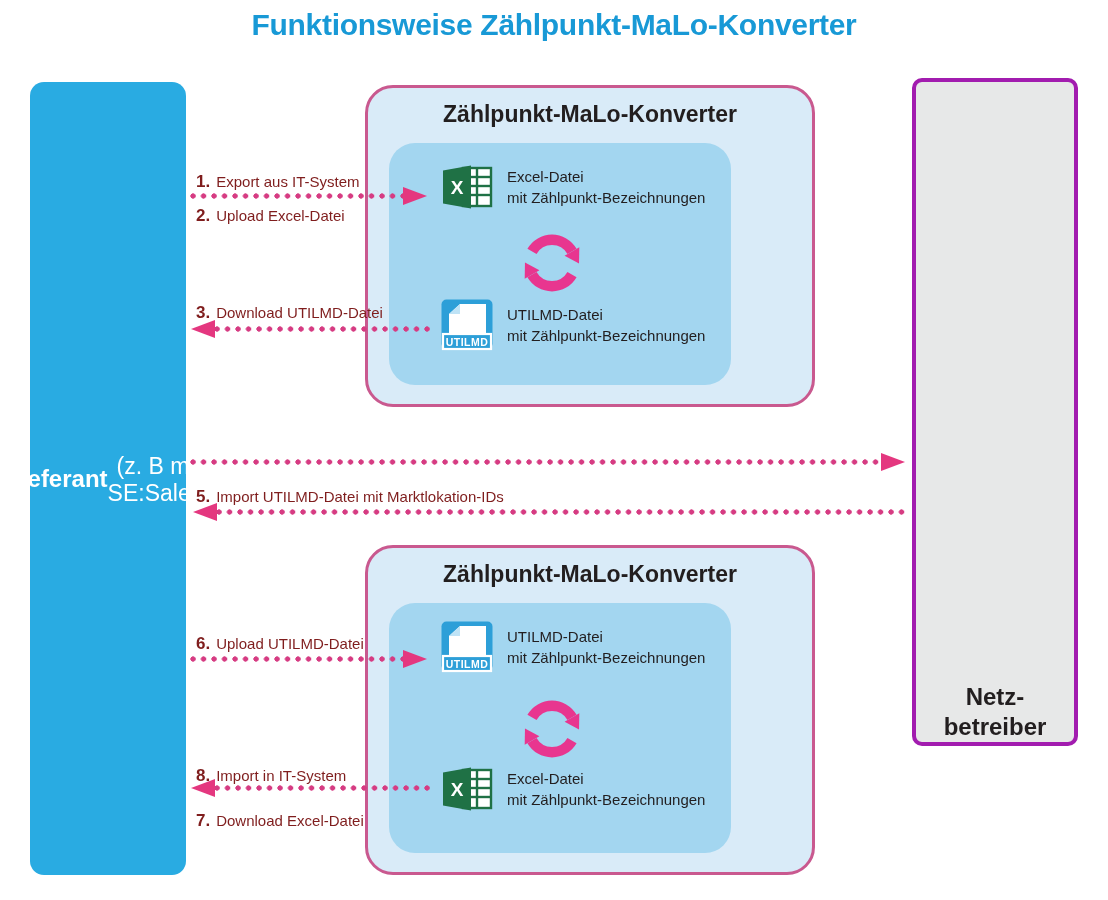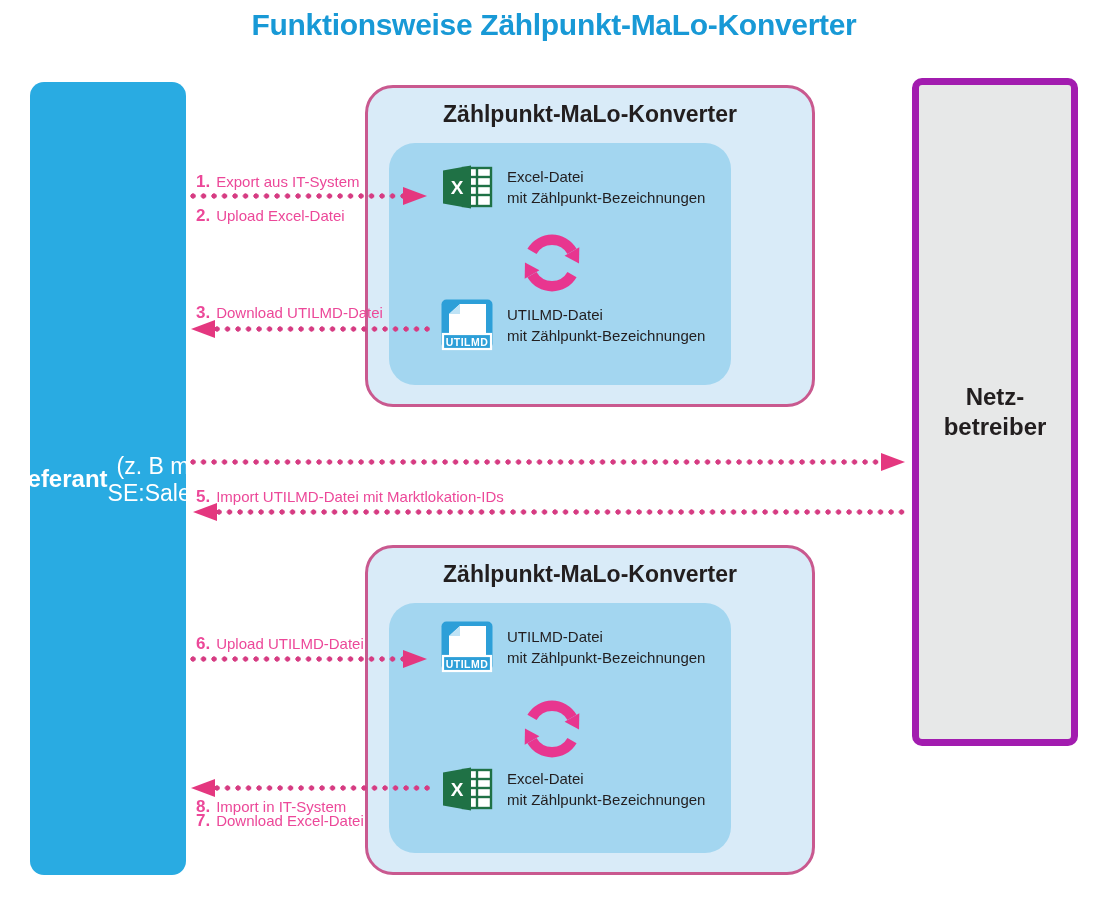--- a/index.html
+++ b/index.html
@@ -15,22 +15,22 @@
   .lieferant {
     position:absolute; left:30px; top:82px; width:156px; height:793px;
     background:#29ABE2; border-radius:14px;
     display:flex; flex-direction:row; justify-content:center; align-items:center;
     color:#ffffff; text-align:center;
   }
   .l-name { font-size:24px; font-weight:bold; }
   .l-sub  { font-size:23px; margin-top:2px; }
   .netz {
     position:absolute; left:912px; top:78px; width:166px; height:668px;
-    background:#E7E8E8; border:7px solid #a21caf; border-radius:10px;
-    display:flex; flex-direction:column; justify-content:center; align-items:center;
+    background:#E7E8E8; border:4px solid #a21caf; border-radius:10px;
+    display:flex; flex-direction:column; justify-content:flex-end; align-items:center;
     box-sizing:border-box;
   }
   .n-name { font-size:24px; font-weight:bold; color:#221E1F; text-align:center; line-height:30px; }
   
   .conv {
     position:absolute; left:365px; width:450px;
     background:#D9EBF8; border:3px solid #C9598F; border-radius:28px; box-sizing:border-box;
   }
   .conv-title {
     position:absolute; left:0; top:13px; width:100%; text-align:center;
@@ -51,21 +51,21 @@
     background-image:radial-gradient(circle at 3px 3px, #D63B82 2.4px, rgba(0,0,0,0) 2.9px);
     background-size:10.5px 6px; background-repeat:repeat-x;
   }
   .arrow .head {
     position:absolute; top:0; width:0; height:0;
     border-top:9px solid transparent; border-bottom:9px solid transparent;
   }
   .arrow.right .head { right:-23px; border-left:24px solid #E4377F; }
   .arrow.left  .head { left:-23px;  border-right:24px solid #E4377F; }
   
-  .step { position:absolute; white-space:nowrap; color:#ec4899; }
+  .step { position:absolute; white-space:nowrap; color:#7f1d1d; }
   .step b { font-size:17px; margin-right:6px; }
   .step span { font-size:15px; }
 </style>
 </head>
 <body>
 
 <div class="stage">
 
   <div class="title">Funktionsweise Zählpunkt-MaLo-Konverter</div>
 
@@ -217,17 +217,17 @@
     <div class="head"></div>
   </div>
 
   <div class="step" style="left:196px; top:763px;margin-top:48px;">
     <b>7.</b><span>Download Excel-Datei</span>
   </div>
   <div class="arrow left" style="left:214px; top:779px; width:218px;">
     <div class="dots"></div>
     <div class="head"></div>
   </div>
-  <div class="step" style="left:196px; top:797px;">
+  <div class="step" style="left:196px; top:766px;">
     <b>8.</b><span>Import in IT-System</span>
   </div>
 
 </div>
 
 </body></html>

